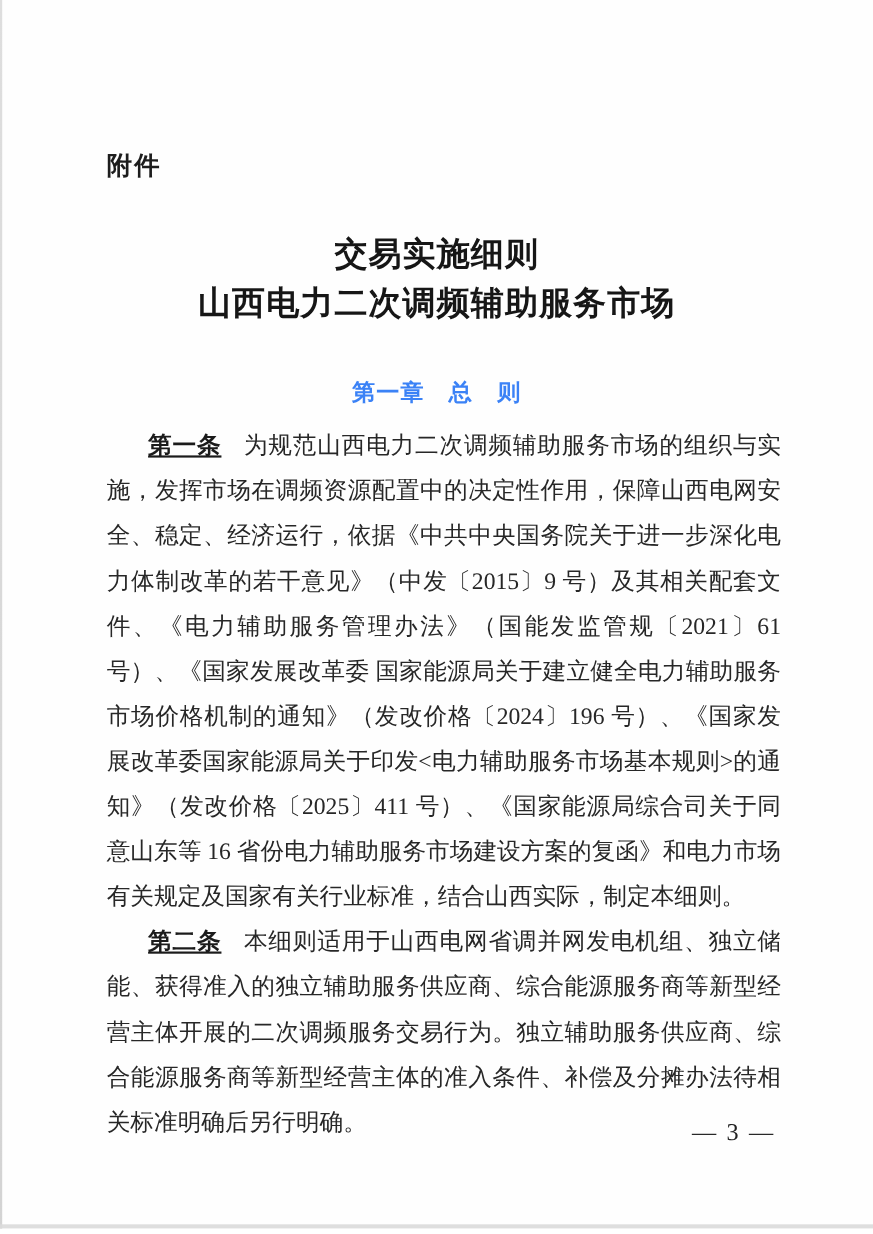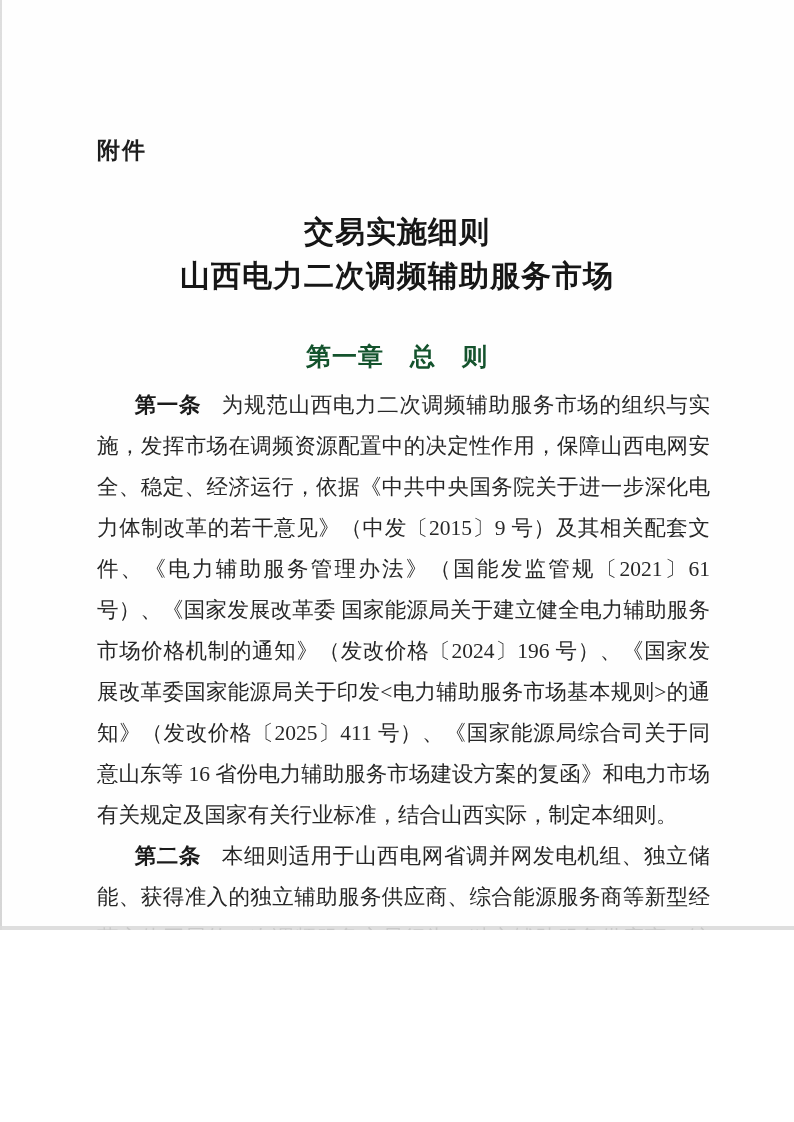--- a/index.html
+++ b/index.html
@@ -3,21 +3,21 @@
 <meta charset="utf-8">
 <style>
   html, body {
     margin: 0;
     padding: 0;
     background: #ffffff;
   }
   .page {
     position: relative;
     width: 794px;
-    height: 930px;
+    height: 1117px;
     background: #fefefe;
     overflow: hidden;
     font-family: "Liberation Serif", "DejaVu Serif", serif;
     color: #262626;
     box-sizing: border-box;
   }
   
   .scan-edge-left {
     position: absolute;
     left: 0; top: 0;
@@ -48,41 +48,42 @@
     line-height: 44px;
     letter-spacing: 1px;
     color: #161616;
   }
   .doc-title .title-line {
     display: block;
   }
   .chapter {
     margin: 46px 0 0 0;
     text-align: center;
-    font-size: 25px;
+    font-size: 21px;
     font-weight: bold;
     letter-spacing: 1px;
     line-height: 26px;
-    color: #14532d;
+    color: #3b82f6;
   }
   .content {
     margin: 15px 84px 0 97px;
   }
   .article {
     margin: 0;
     font-size: 21.5px;
     line-height: 41px;
     text-align: justify;
     text-indent: 1.75em;
     color: #272727;
   }
   .article-label {
     font-weight: bold;
     margin-right: 0.95em;
     color: #1b1b1b;
+    text-decoration: underline;
   }
   .page-number {
     position: absolute;
     top: 1016px;
     right: 89px;
     font-size: 22px;
     letter-spacing: 2px;
     color: #222222;
   }
 </style>

